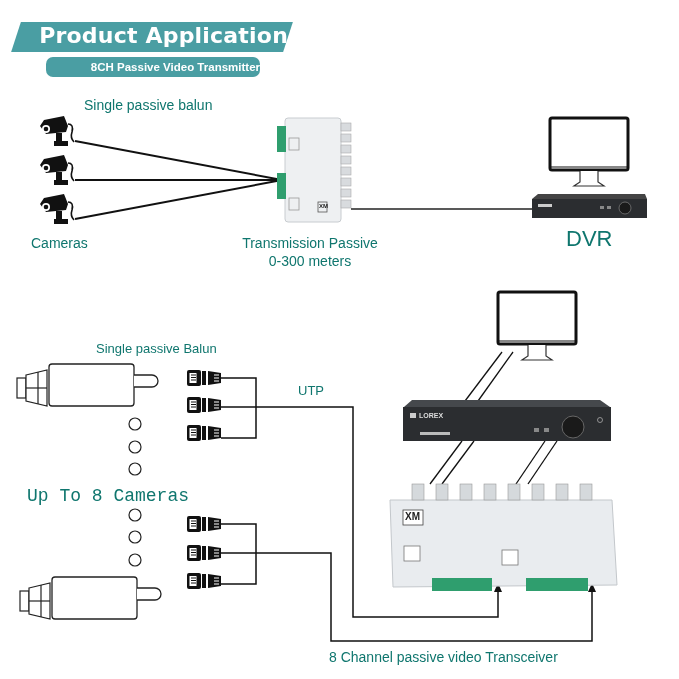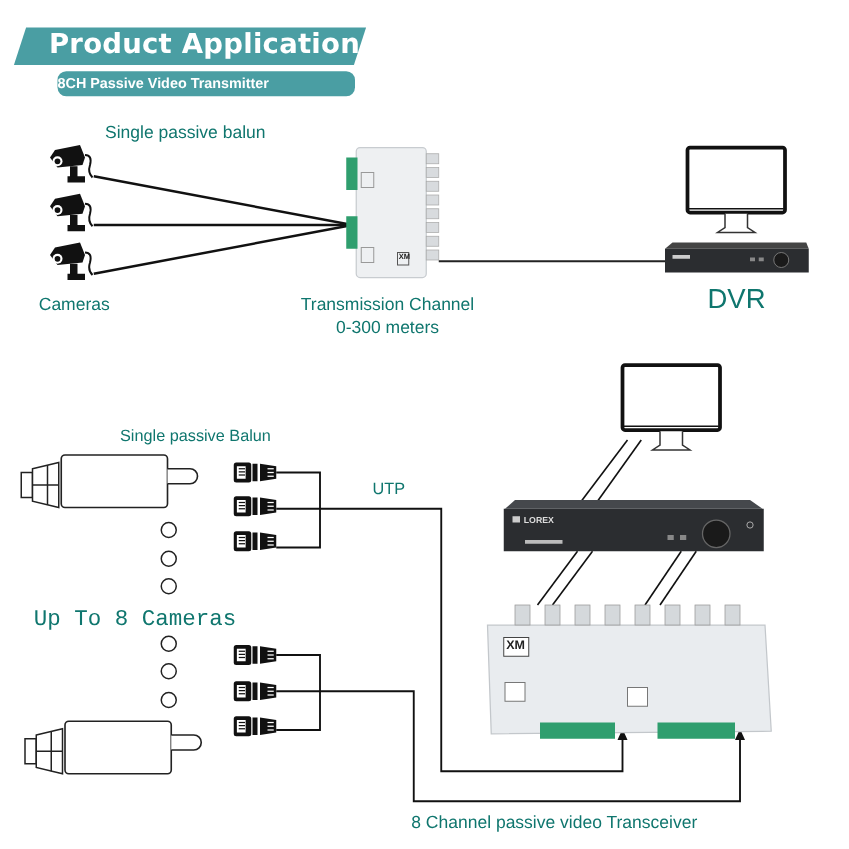--- a/index.html
+++ b/index.html
@@ -1,20 +1,20 @@
 <!DOCTYPE html>
 <html><head>
 <meta charset="utf-8">
 <style>
   html, body { margin:0; padding:0; background:#ffffff; }
   body { width:679px; height:679px; position:relative; overflow:hidden; font-family:"Liberation Sans", sans-serif; color:#222; }
   .abs { position:absolute; }
   .banner { left:16px; top:22px; width:272px; height:30px; background:#4a9ea3; transform:skewX(-18deg); }
   .banner-title { left:16px; top:21px; width:272px; text-align:right; color:#fff; font-size:22px; font-weight:bold; letter-spacing:0.2px; font-family:"DejaVu Sans", sans-serif; line-height:30px; }
-  .subbanner { left:46px; top:57px; width:238px; height:20px; background:#4a9ea3; border-radius:7px; color:#fff; font-size:11.5px; font-weight:bold; text-align:left; line-height:20px; }
+  .subbanner { left:46px; top:57px; width:214px; height:20px; background:#4a9ea3; border-radius:7px; color:#fff; font-size:11.5px; font-weight:bold; text-align:right; line-height:20px; }
   .label { font-size:14px; color:#0f766e; white-space:nowrap; }
   svg { position:absolute; left:0; top:0; }
 </style>
 </head>
 <body>
 
 <div class="abs banner"></div>
 <div class="abs banner-title">Product Application</div>
 <div class="abs subbanner">8CH Passive Video Transmitter</div>
 
@@ -162,21 +162,21 @@
       <rect x="404" y="546" width="16" height="15" fill="#fff" stroke="#777" stroke-width="0.8"></rect>
       <rect x="502" y="550" width="16" height="15" fill="#fff" stroke="#777" stroke-width="0.8"></rect>
       <rect x="432" y="578" width="60" height="13" fill="#2f9e6e"></rect>
       <rect x="526" y="578" width="62" height="13" fill="#2f9e6e"></rect>
     </g>
   </g>
 </svg>
 
 <div class="abs label" style="left:84px;top:97px;">Single passive balun</div>
 <div class="abs label" style="left:31px;top:235px;">Cameras</div>
-<div class="abs label" style="left:230px;top:235px;width:160px;text-align:center;">Transmission Channel</div>
+<div class="abs label" style="left:230px;top:235px;width:160px;text-align:center;">Transmission Passive</div>
 <div class="abs label" style="left:230px;top:253px;width:160px;text-align:center;">0-300 meters</div>
 <div class="abs label" style="left:566px;top:226px;font-size:22px;">DVR</div>
 <div class="abs" style="left:319px;top:203px;font-size:6px;font-weight:bold;">XM</div>
 
 <div class="abs label" style="left:96px;top:341px;font-size:13px;">Single passive Balun</div>
 <div class="abs label" style="left:298px;top:383px;font-size:13px;">UTP</div>
 <div class="abs label" style="left:27px;top:486px;font-size:18px;font-family:Liberation Mono, monospace;">Up To 8 Cameras</div>
 <div class="abs label" style="left:329px;top:649px;font-size:14px;">8 Channel passive video Transceiver</div>
 <div class="abs" style="left:405px;top:511px;font-size:10px;font-weight:bold;">XM</div>
 

